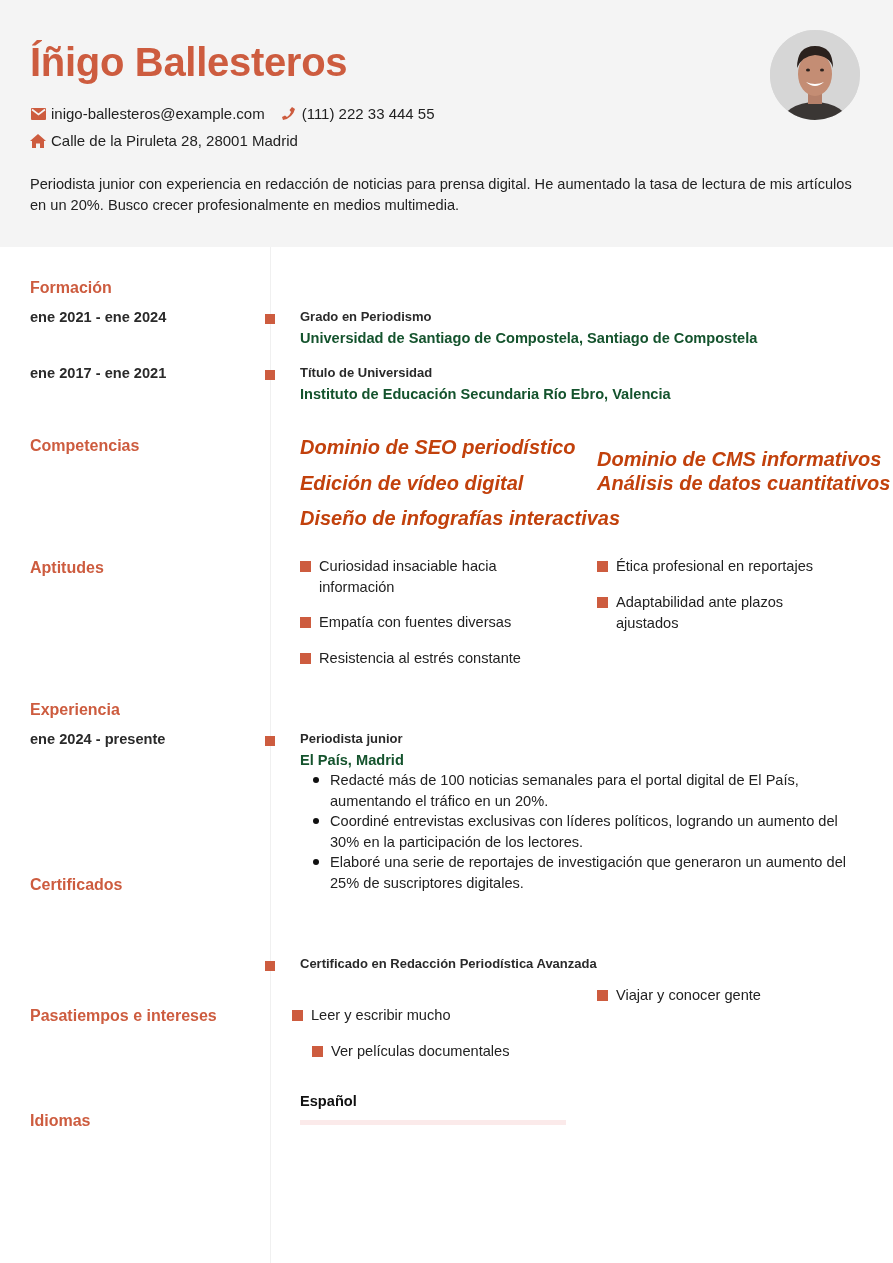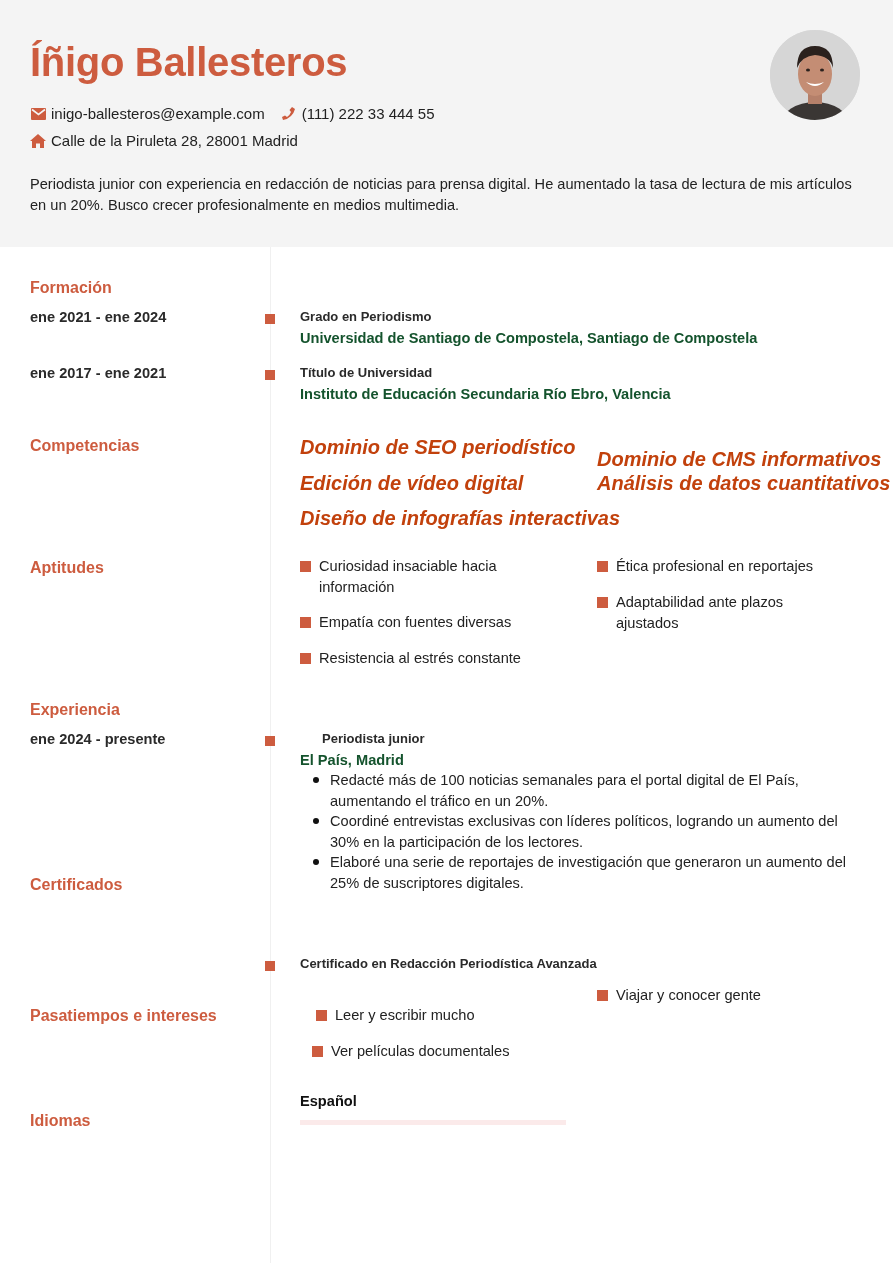--- a/index.html
+++ b/index.html
@@ -122,34 +122,34 @@
   <span>Adaptabilidad ante plazos ajustados</span>
 </div>
 <div class="bullet-item" style="left:300px; top:648px; width:280px;">
   <span class="sq"></span>
   <span>Resistencia al estrés constante</span>
 </div>
 
 <div class="sec-title" style="top:701px;">Experiencia</div>
 <div class="date" style="top:731px;">ene 2024 - presente</div>
 <div class="marker" style="top:736px;"></div>
-<div class="entry-title" style="top:731px;margin-left:22px;">Periodista junior</div>
+<div class="entry-title" style="top:731px;">Periodista junior</div>
 <div class="entry-sub" style="top:752px;">El País, Madrid</div>
 <ul class="exp-list">
   <li><span class="dot"></span><span>Redacté más de 100 noticias semanales para el portal digital de El País, aumentando el tráfico en un 20%.</span></li>
   <li><span class="dot"></span><span>Coordiné entrevistas exclusivas con líderes políticos, logrando un aumento del 30% en la participación de los lectores.</span></li>
   <li><span class="dot"></span><span>Elaboré una serie de reportajes de investigación que generaron un aumento del 25% de suscriptores digitales.</span></li>
 </ul>
 
 <div class="sec-title" style="top:876px;">Certificados</div>
 <div class="marker" style="top:961px;"></div>
 <div class="entry-title" style="top:956px;">Certificado en Redacción Periodística Avanzada</div>
 
 <div class="sec-title" style="top:1007px;">Pasatiempos e intereses</div>
-<div class="bullet-item" style="left:316px; top:1005px; width:270px;">
+<div class="bullet-item" style="left:292px; top:1005px; width:270px;">
   <span class="sq"></span>
   <span>Leer y escribir mucho</span>
 </div>
 <div class="bullet-item" style="left:597px; top:985px; width:270px;">
   <span class="sq"></span>
   <span>Viajar y conocer gente</span>
 </div>
 <div class="bullet-item" style="left:312px; top:1041px; width:270px;">
   <span class="sq"></span>
   <span>Ver películas documentales</span>

